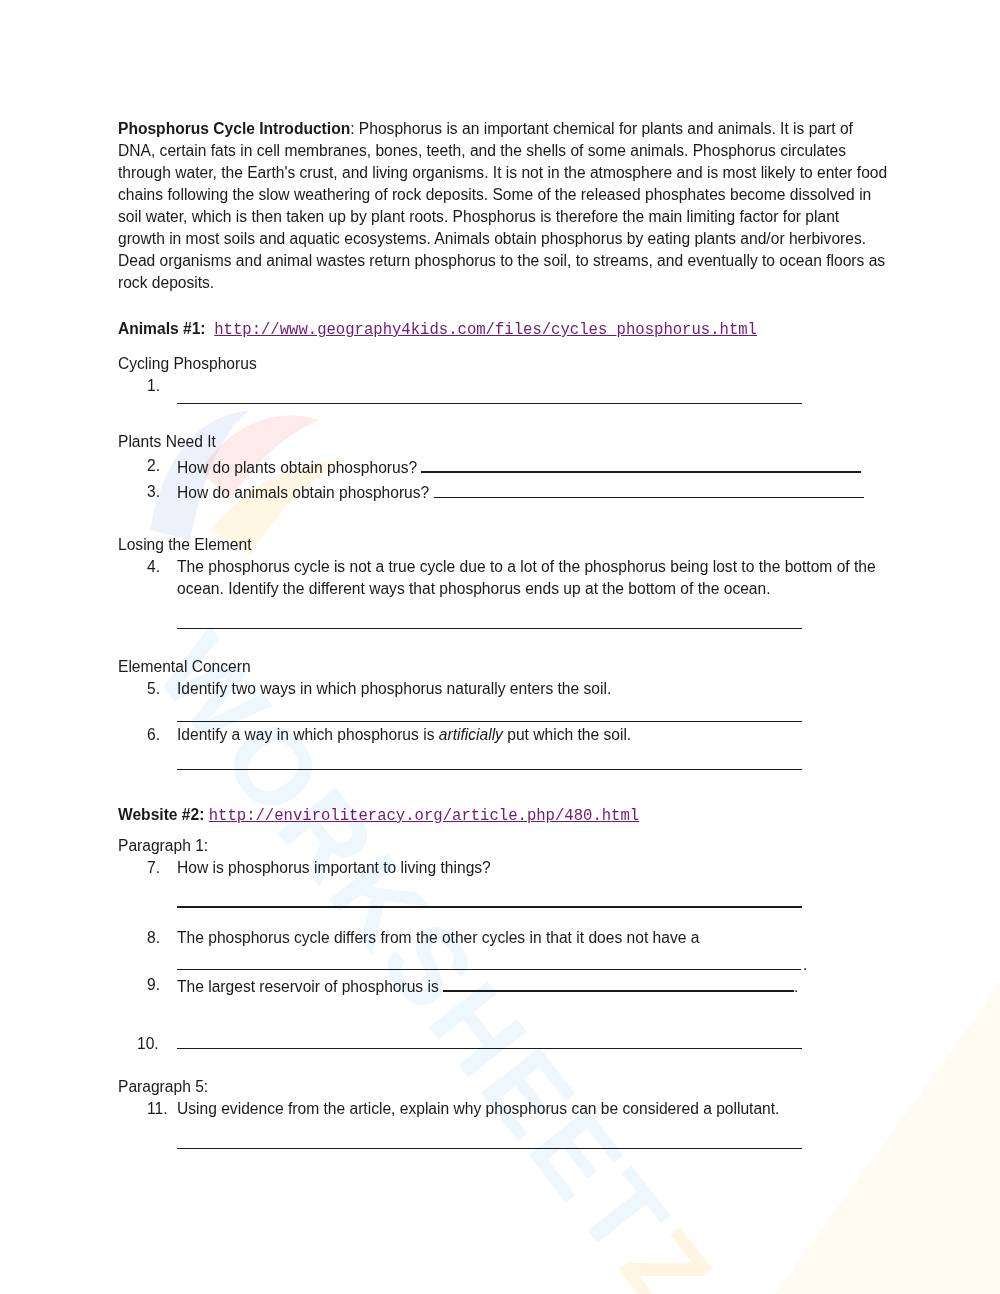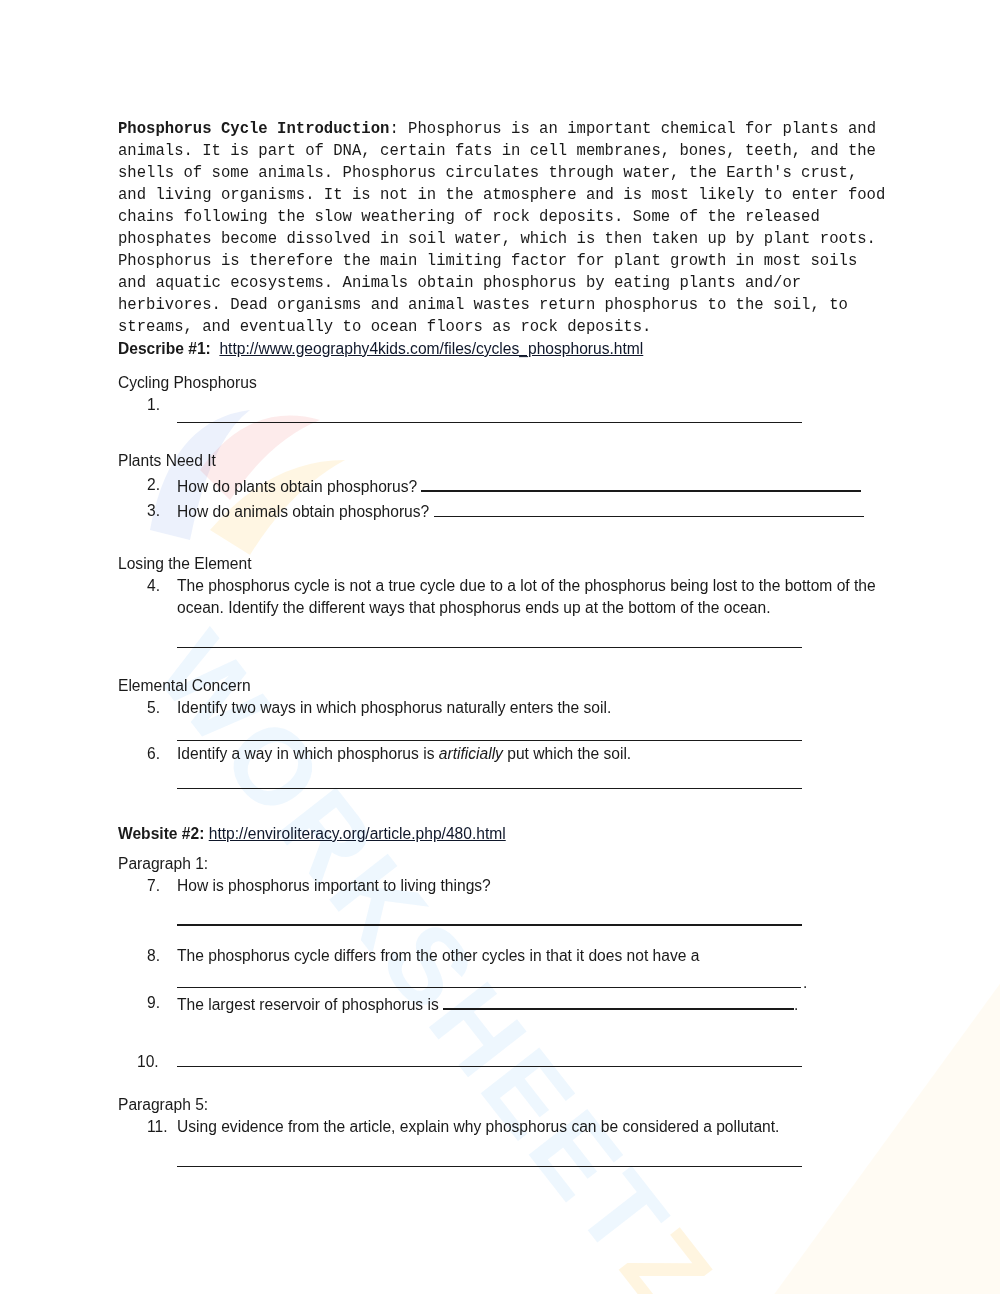--- a/index.html
+++ b/index.html
@@ -10,23 +10,23 @@
              font-size:108px; font-weight:bold; letter-spacing:6px; white-space:nowrap; }
   .wm-text .b { color:rgba(120,190,245,0.13); }
   .wm-text .o { color:rgba(255,190,60,0.16); }
   .wm-tri { left:770px; top:970px; width:0; height:0;
             border-left:240px solid transparent; border-right:20px solid transparent;
             border-bottom:330px solid rgba(255,235,200,0.22); }
   .wm-swoosh { left:130px; top:380px; width:220px; height:180px; }
   .page { position:absolute; left:118px; top:118px; width:770px; z-index:1;
           font-size:15.6px; line-height:22px; }
   p { margin:0; }
-  .intro { margin-bottom:0;font-family:Liberation Mono, monospace; }
+  .intro { margin-bottom:24px; }
   .b-label { font-weight:bold; }
-  a.link { color:#0f172a; text-decoration:underline; }
+  a.link { color:#701a75; text-decoration:underline;font-family:Liberation Mono, monospace; }
   .site { margin-bottom:12px; }
   .site2 { margin-top:28px; }
   .heading { margin-top:8px; }
   .q { position:relative; padding-left:59px; }
   .q .num { position:absolute; left:29px; }
   .line-block { height:35px; position:relative; }
   .line-block .ln { position:absolute; left:59px; width:625px; bottom:6px; border-bottom:1.6px solid #1a1a1a; }
   .inline-line { display:inline-block; border-bottom:1.6px solid #1a1a1a; height:16px; vertical-align:baseline; }
   .gap { height:13px; }
   .dot { display:inline-block; }
@@ -39,21 +39,21 @@
   <path d="M70 90 Q120 20 190 40 Q140 60 100 120 Z" fill="rgba(240,110,110,0.14)"></path>
   <path d="M80 150 Q140 80 215 80 Q160 110 120 175 Z" fill="rgba(255,200,80,0.16)"></path>
 </svg>
 <div class="wm wm-text"><span class="b">WORKSHEET</span><span class="o">ZONE</span></div>
 <div class="wm wm-tri"></div>
 
 <div class="page">
 
   <p class="intro"><span class="b-label">Phosphorus Cycle Introduction</span><span>: Phosphorus is an important chemical for plants and animals. It is part of DNA, certain fats in cell membranes, bones, teeth, and the shells of some animals. Phosphorus circulates through water, the Earth's crust, and living organisms. It is not in the atmosphere and is most likely to enter food chains following the slow weathering of rock deposits. Some of the released phosphates become dissolved in soil water, which is then taken up by plant roots. Phosphorus is therefore the main limiting factor for plant growth in most soils and aquatic ecosystems. Animals obtain phosphorus by eating plants and/or herbivores. Dead organisms and animal wastes return phosphorus to the soil, to streams, and eventually to ocean floors as rock deposits.</span></p>
 
-  <p class="site"><span class="b-label">Describe #1:</span>&nbsp; <a class="link">http://www.geography4kids.com/files/cycles_phosphorus.html</a></p>
+  <p class="site"><span class="b-label">Animals #1:</span>&nbsp; <a class="link">http://www.geography4kids.com/files/cycles_phosphorus.html</a></p>
 
   <p class="heading">Cycling Phosphorus</p>
   <div class="q"><span class="num">1.</span></div>
   <div class="line-block">
       <div class="ln"></div>
     </div>
   <div class="gap"></div>
 
   <p class="heading">Plants Need It</p>
   <div class="q" style="margin-top:2px;"><span class="num">2.</span><span>How do plants obtain phosphorus?</span> <span class="inline-line" style="width:440px;border-bottom-width:2px;"></span></div>

